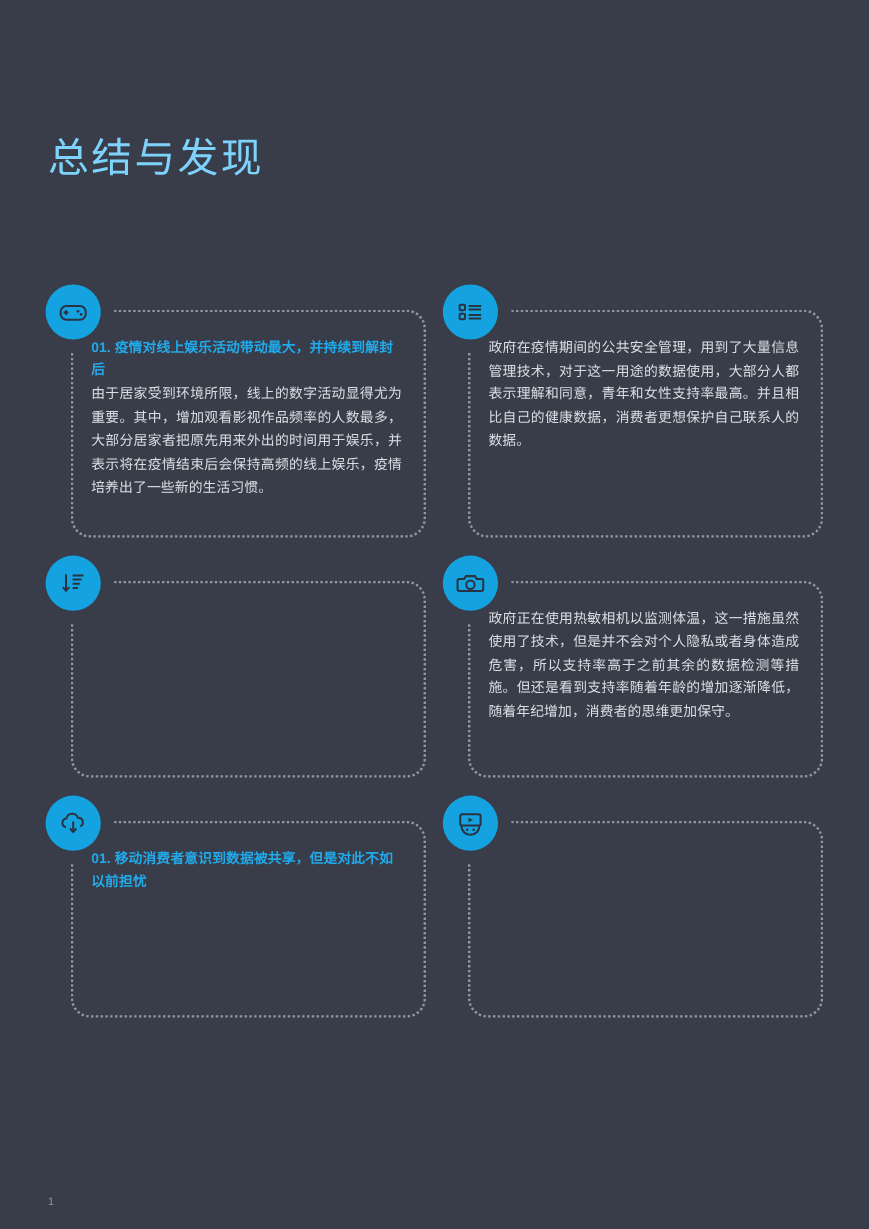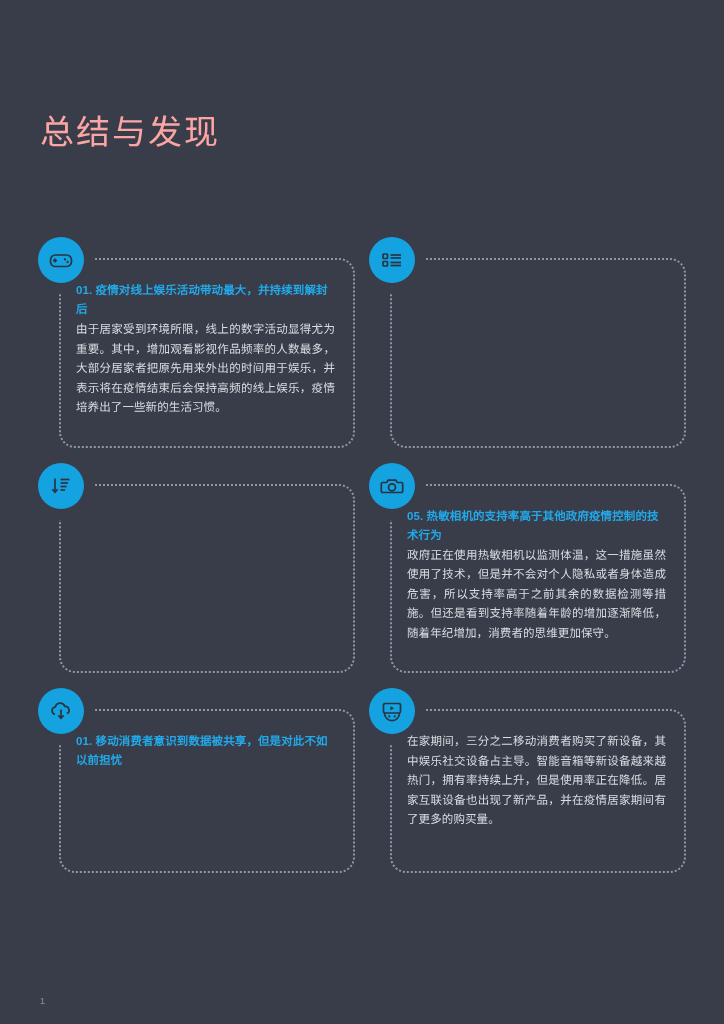--- a/index.html
+++ b/index.html
@@ -27,21 +27,21 @@
 
   
   .page-title {
     position: absolute;
     left: 40px;
     top: 108px;
     font-size: 34px;
     line-height: 48px;
     font-weight: 400;
     letter-spacing: 2px;
-    color: #fca5a5;
+    color: #7dd3fc;
     white-space: nowrap;
   }
 
   
   .card-grid {
     position: absolute;
     left: 38px;
     top: 237px;
     width: 648px;
     display: grid;
@@ -161,20 +161,21 @@
         <svg width="26" height="26" viewBox="0 0 26 26" fill="none" stroke="#2a3340" stroke-width="1.7">
           <rect x="4" y="7" width="4.5" height="4.5" rx="0.7"></rect>
           <rect x="4" y="14.5" width="4.5" height="4.5" rx="0.7"></rect>
           <line x1="11.5" y1="8" x2="22" y2="8"></line>
           <line x1="11.5" y1="11" x2="22" y2="11"></line>
           <line x1="11.5" y1="15.5" x2="22" y2="15.5"></line>
           <line x1="11.5" y1="18.5" x2="22" y2="18.5"></line>
         </svg>
       </div>
       <div class="card-body">
+        <div class="card-text">政府在疫情期间的公共安全管理，用到了大量信息管理技术，对于这一用途的数据使用，大部分人都表示理解和同意，青年和女性支持率最高。并且相比自己的健康数据，消费者更想保护自己联系人的数据。</div>
       </div>
     </div>
 
     <div class="card">
       <div class="card-frame"></div>
       <div class="card-frame-mask"></div>
       <div class="card-icon">
         <svg width="26" height="26" viewBox="0 0 26 26" fill="none" stroke="#2a3340" stroke-width="1.7">
           <line x1="7" y1="5.5" x2="7" y2="19"></line>
           <polyline points="4.3,16.3 7,19.3 9.7,16.3"></polyline>
@@ -189,21 +190,20 @@
     <div class="card">
       <div class="card-frame"></div>
       <div class="card-frame-mask"></div>
       <div class="card-icon">
         <svg width="26" height="26" viewBox="0 0 26 26" fill="none" stroke="#2a3340" stroke-width="1.7">
           <path d="M3.5 9.5 h4.2 l1.6 -2.4 h7.4 l1.6 2.4 h4.2 a1.2 1.2 0 0 1 1.2 1.2 v7.6 a1.2 1.2 0 0 1 -1.2 1.2 h-19 a1.2 1.2 0 0 1 -1.2 -1.2 v-7.6 a1.2 1.2 0 0 1 1.2 -1.2 z"></path>
           <circle cx="13" cy="14.3" r="3.5"></circle>
         </svg>
       </div>
       <div class="card-body">
-        <div class="card-heading">05. 热敏相机的支持率高于其他政府疫情控制的技术行为</div>
         <div class="card-text">政府正在使用热敏相机以监测体温，这一措施虽然使用了技术，但是并不会对个人隐私或者身体造成危害，所以支持率高于之前其余的数据检测等措施。但还是看到支持率随着年龄的增加逐渐降低，随着年纪增加，消费者的思维更加保守。</div>
       </div>
     </div>
 
     <div class="card">
       <div class="card-frame"></div>
       <div class="card-frame-mask"></div>
       <div class="card-icon">
         <svg width="26" height="26" viewBox="0 0 26 26" fill="none" stroke="#2a3340" stroke-width="1.7">
           <path d="M7 16.3 a3.7 3.7 0 0 1 0.3 -7.3 a5 5 0 0 1 9.6 -0.6 a3.8 3.8 0 0 1 2 7.2"></path>
@@ -222,21 +222,20 @@
       <div class="card-icon">
         <svg width="26" height="26" viewBox="0 0 26 26" fill="none" stroke="#2a3340" stroke-width="1.7">
           <rect x="4.5" y="5.5" width="17" height="9.5" rx="1.6"></rect>
           <polygon points="11.4,8.2 11.4,12.3 15.1,10.25" fill="#2a3340" stroke="none"></polygon>
           <path d="M5.5 15.2 a7.5 7.5 0 0 0 15 0"></path>
           <circle cx="10.3" cy="18.4" r="1.05" fill="#2a3340" stroke="none"></circle>
           <circle cx="15.7" cy="18.4" r="1.05" fill="#2a3340" stroke="none"></circle>
         </svg>
       </div>
       <div class="card-body">
-        <div class="card-text">在家期间，三分之二移动消费者购买了新设备，其中娱乐社交设备占主导。智能音箱等新设备越来越热门，拥有率持续上升，但是使用率正在降低。居家互联设备也出现了新产品，并在疫情居家期间有了更多的购买量。</div>
       </div>
     </div>
 
   </div>
 
   <div class="page-number">1</div>
 
 </div>
 
 </body></html>

